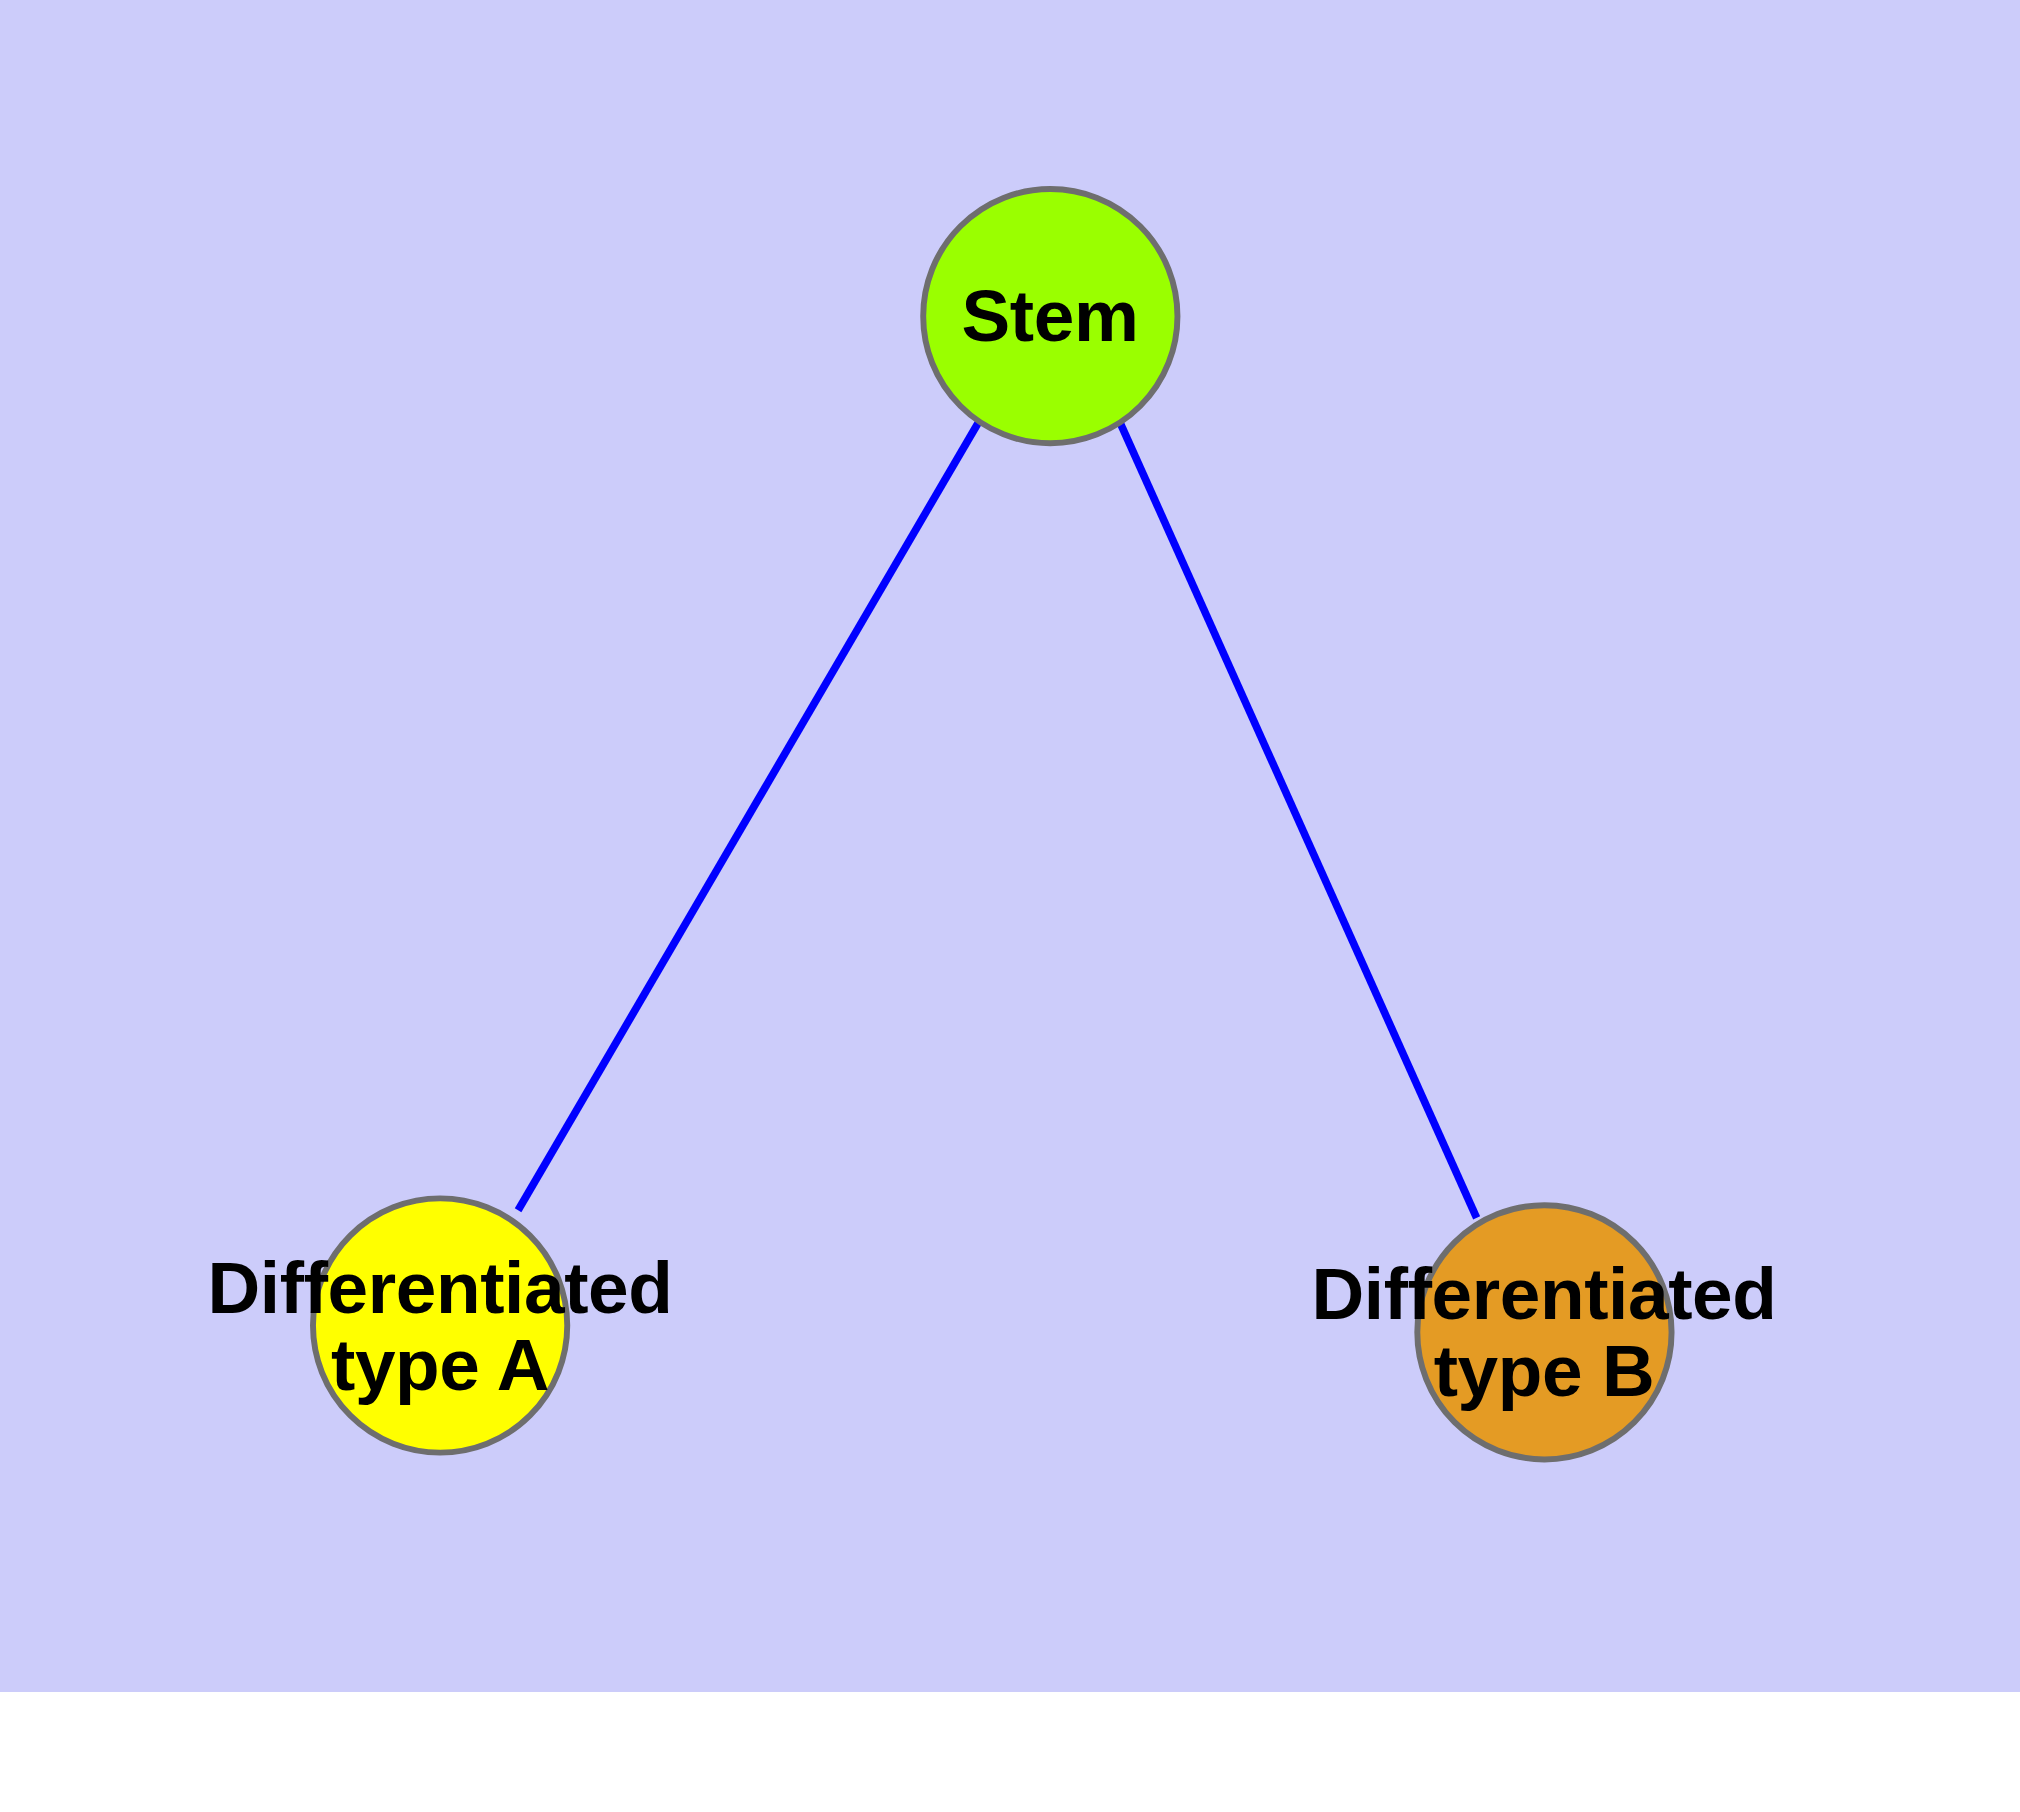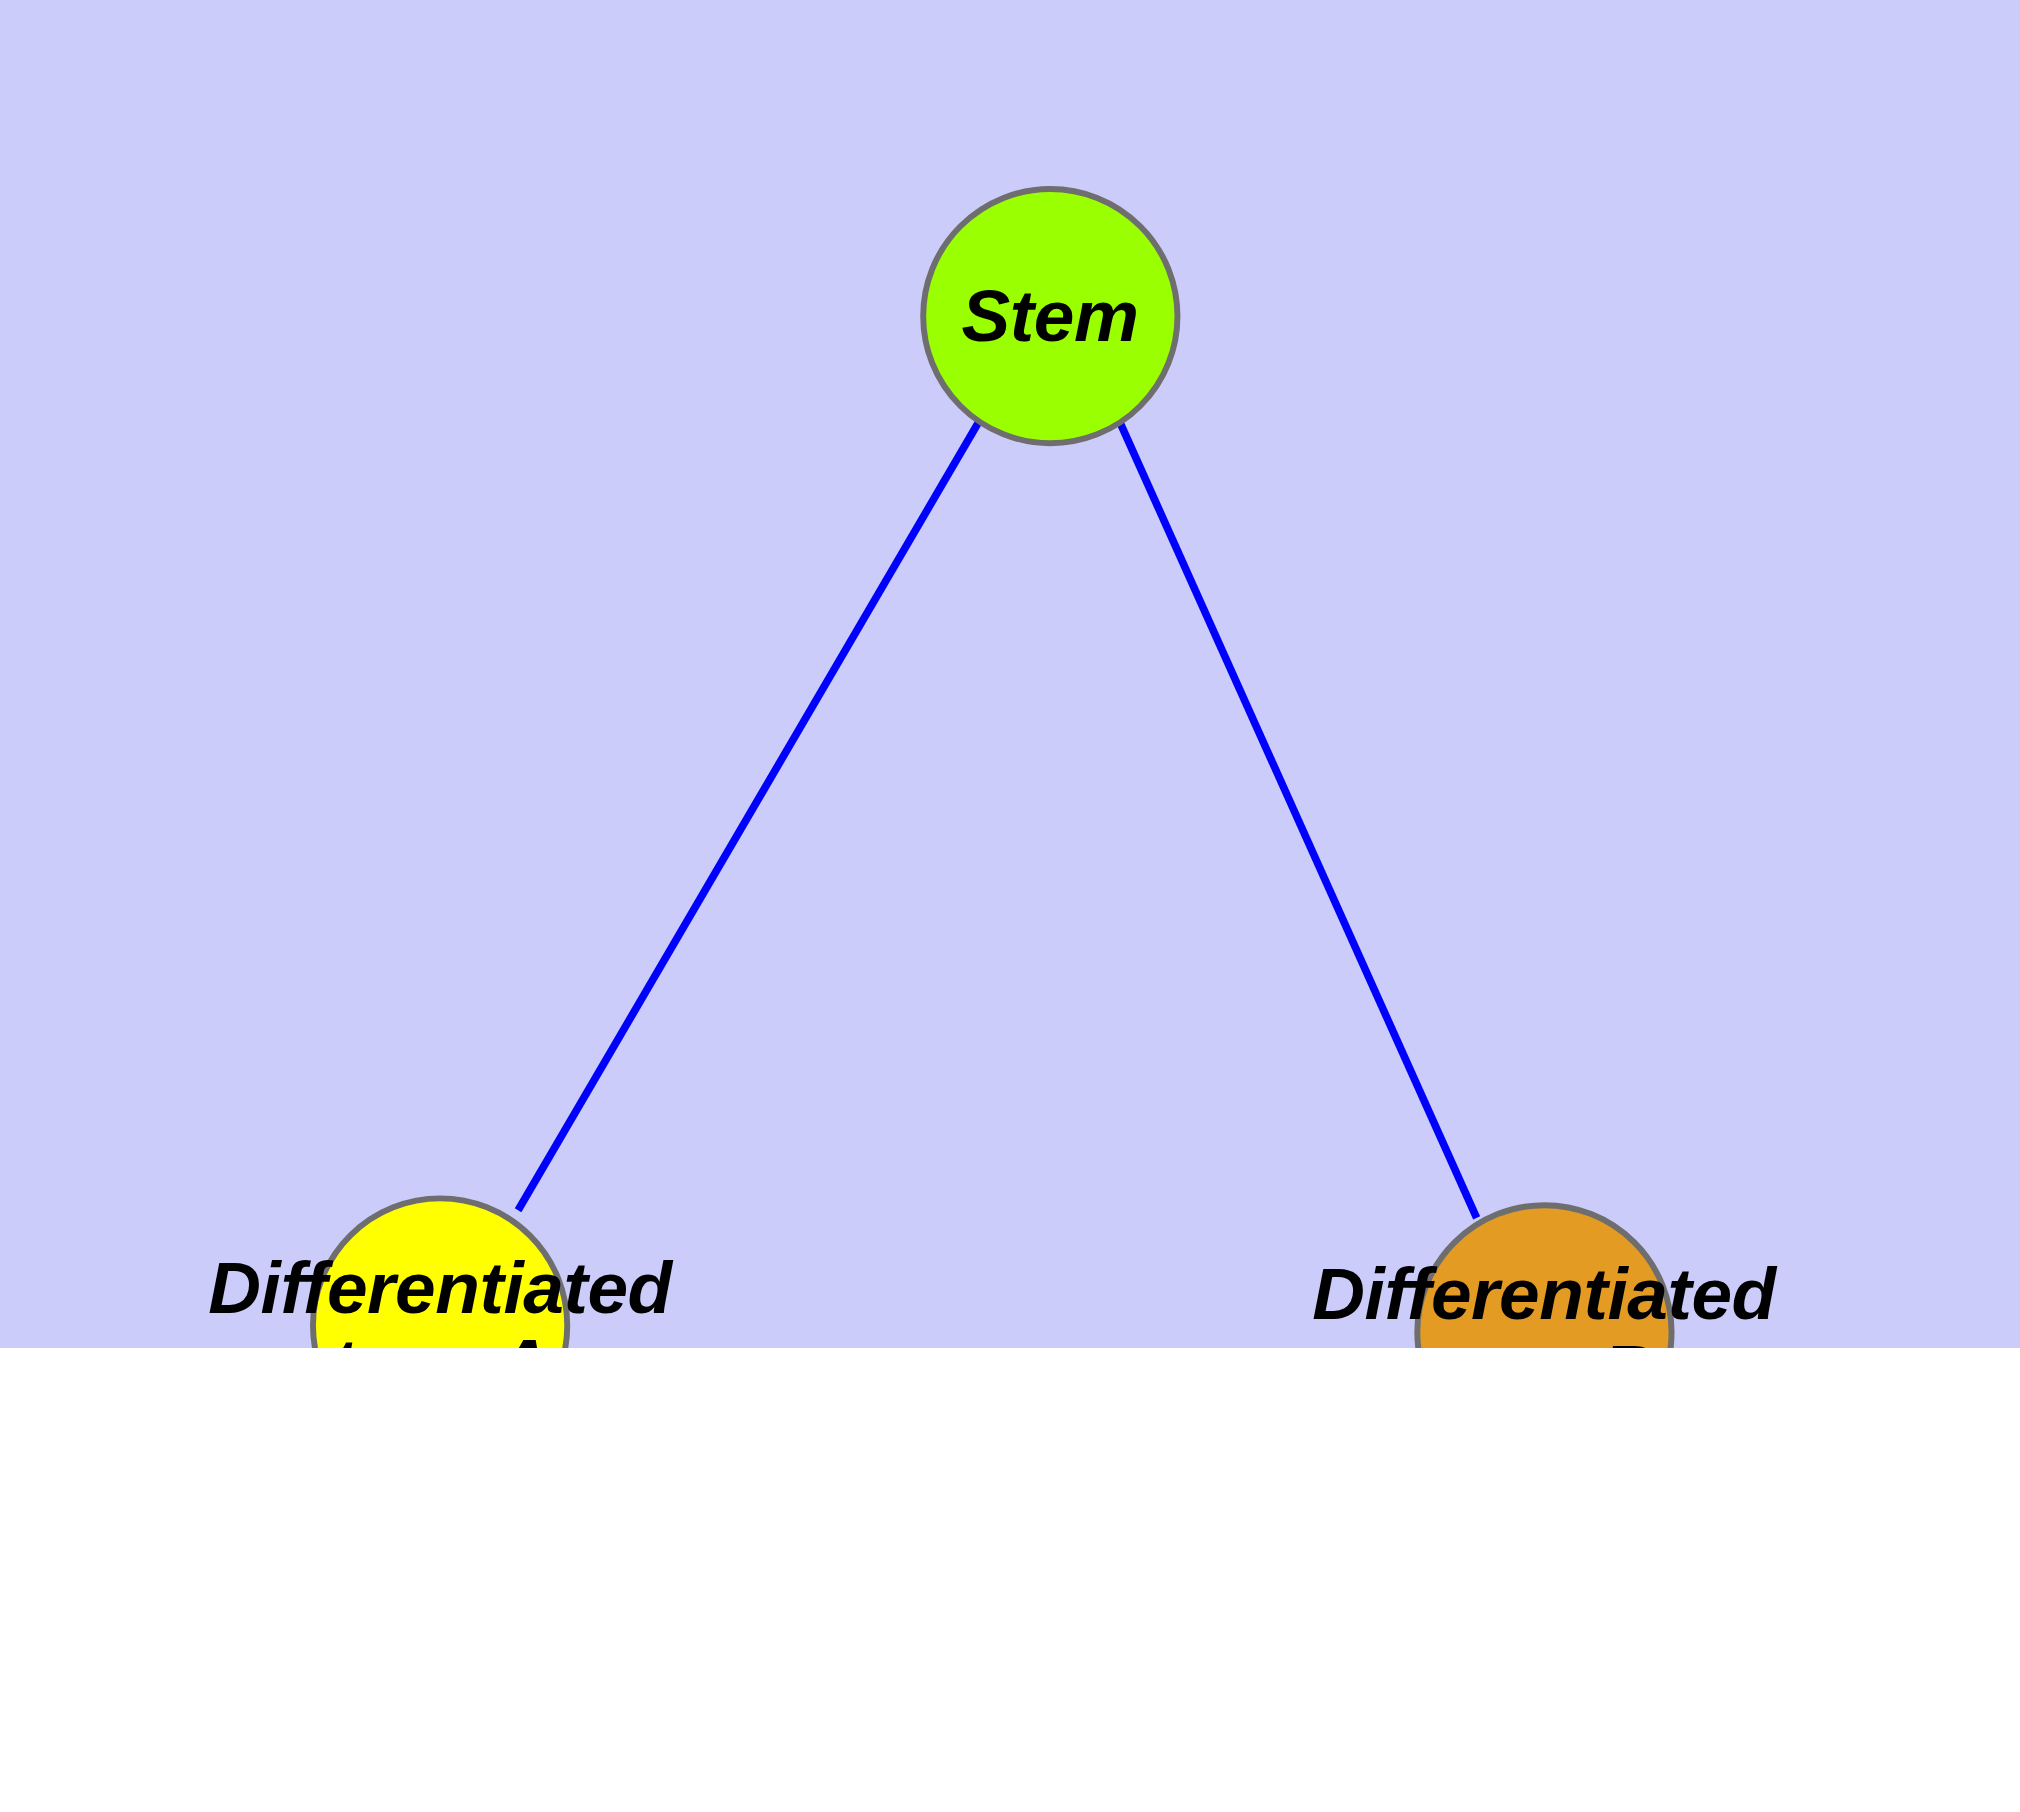--- a/index.html
+++ b/index.html
@@ -38,21 +38,21 @@
     transform: translate(-50%, -50%);
     letter-spacing: -0.4px;
   }
   .label-stem   { font-size: 73px; }
   .label-diffA  { font-size: 73px; }
   .label-diffB  { font-size: 73px; }
 </style>
 </head>
 <body>
 
-<div id="canvas" style="width: 2021px; height: 1348px; font-style: italic;">
+<div id="canvas" style="width: 2021px; height: 1692px;">
 
   <div id="bg-layer" style="background: rgb(204, 204, 250);"></div>
 
   <svg id="graph-svg" viewBox="0 0 2384 2138" xmlns="http://www.w3.org/2000/svg">
 
     <g id="edges-group">
       <line class="edge" x1="1155" y1="497" x2="611" y2="1428" stroke="#0000ff" stroke-width="9" stroke-linecap="butt"></line>
       <line class="edge" x1="1321" y1="498" x2="1742" y2="1437" stroke="#0000ff" stroke-width="9" stroke-linecap="butt"></line>
     </g>
 

